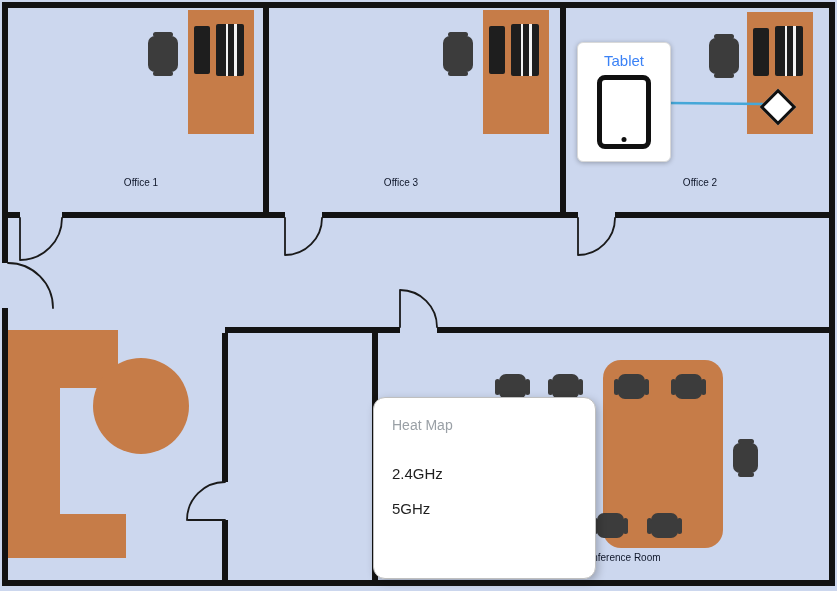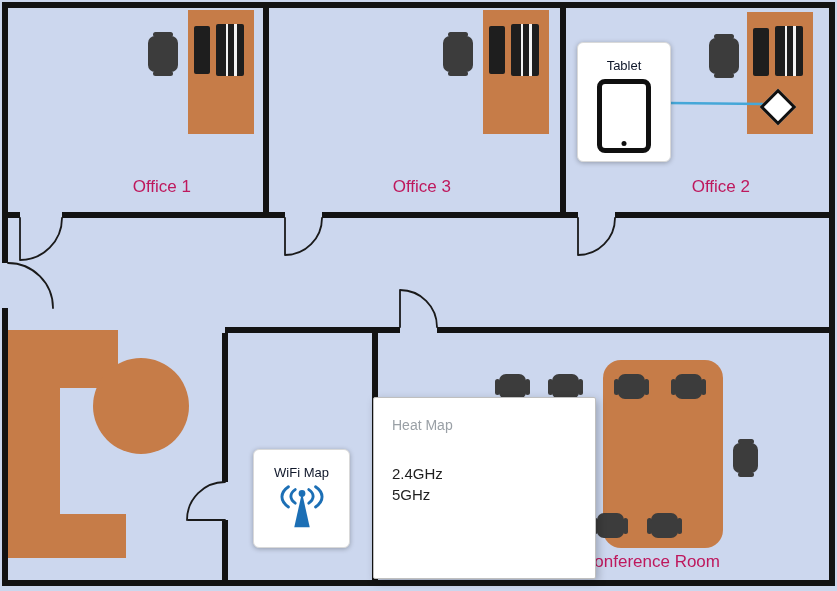--- a/index.html
+++ b/index.html
@@ -26,34 +26,34 @@
   .group{position:absolute;z-index:6}
   .diamond{
     position:absolute;width:20px;height:20px;background:#fff;
     border:3px solid #101010;transform:rotate(45deg);z-index:18;
   }
   .svg-layer{position:absolute;left:0;top:0;z-index:15;pointer-events:none}
   .card{
     position:absolute;background:#fff;border:1px solid #d9d9d9;border-radius:6px;
     box-shadow:0 1px 5px rgba(0,0,0,.28);text-align:center;z-index:20;cursor:pointer;
   }
-  .card .lbl{font-size:13px;color:#0f172a;margin-top:15px}
+  .card .lbl{font-size:15px;color:#3b82f6;margin-top:9px}
   .tablet-icon{
     width:44px;height:64px;border:5px solid #101010;border-radius:8px;
     margin:6px auto 0;position:relative;background:#fff;
   }
   .tablet-icon::after{
     content:"";position:absolute;left:50%;bottom:2px;transform:translateX(-50%);
     width:5px;height:5px;border-radius:50%;background:#101010;
   }
   .antenna{display:block;margin:4px auto 0}
-  .room-label{position:absolute;font-size:17px;color:#be185d;text-align:right;z-index:10}
+  .room-label{position:absolute;font-size:10px;color:#0f172a;text-align:center;z-index:10}
   .popup{
     position:absolute;left:373px;top:397px;width:221px;height:180px;
-    background:#fff;border:1px solid #bfbfbf;border-radius:2px;
+    background:#fff;border:1px solid #bfbfbf;border-radius:12px;
     box-shadow:2px 3px 8px rgba(0,0,0,.25);z-index:60;text-align:center;
   }
   .popup-title{position:absolute;left:18px;top:19px;font-size:14px;color:var(--popup_title,#9aa0a6)}
   .popup-opt{position:absolute;left:18px;font-size:15px;color:#1f1f1f;cursor:pointer}
 </style>
 </head>
 <body>
 
 <div class="stage">
 
@@ -129,33 +129,20 @@
   <div class="room-label" style="left:351px;top:177px;width:100px">Office 3</div>
   <div class="room-label" style="left:650px;top:177px;width:100px">Office 2</div>
   <div class="room-label" style="left:520px;top:552px;width:200px">Conference Room</div>
 
   <div class="card" style="left:577px;top:42px;width:92px;height:118px">
     <div class="lbl">Tablet</div>
     <div class="tablet-icon"></div>
   </div>
 
 
-  <div class="card" style="left:253px;top:449px;width:95px;height:97px">
-    <div class="lbl">WiFi Map</div>
-    <svg class="antenna" width="58" height="46" viewBox="0 0 60 46">
-      <g style="stroke:var(--accent,#1c6fb5)" stroke-width="3" fill="none" stroke-linecap="round">
-        <path d="M23,5 C17,9 17,15 23,19"></path>
-        <path d="M16,2 C7,8 7,17 16,23"></path>
-        <path d="M37,5 C43,9 43,15 37,19"></path>
-        <path d="M44,2 C53,8 53,17 44,23"></path>
-      </g>
-      <circle cx="30" cy="9" r="3.5" style="fill:var(--accent,#1c6fb5)"></circle>
-      <polygon points="30,8 22,44 38,44" style="fill:var(--accent,#1c6fb5)"></polygon>
-    </svg>
-  </div>
 
   <div class="popup">
     <div class="popup-title">Heat Map</div>
     <div class="popup-opt" style="top:67px">2.4GHz</div>
-    <div class="popup-opt" style="top:88px">5GHz</div>
+    <div class="popup-opt" style="top:102px">5GHz</div>
   </div>
 
 </div>
 
 </body></html>

